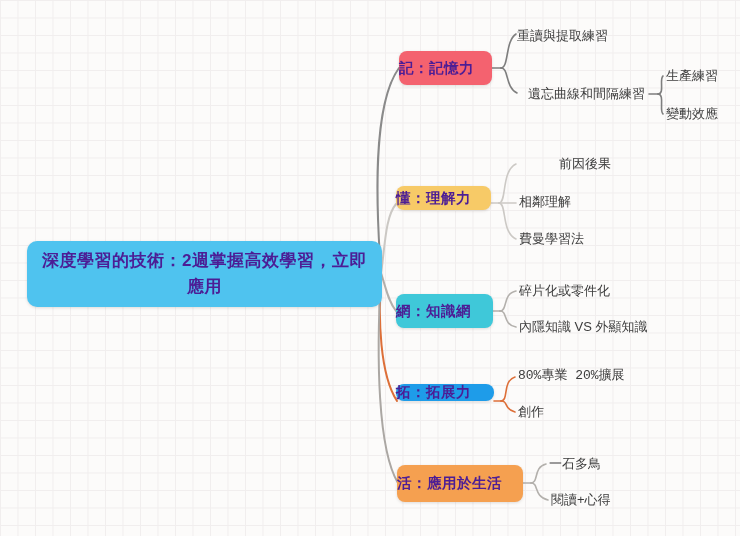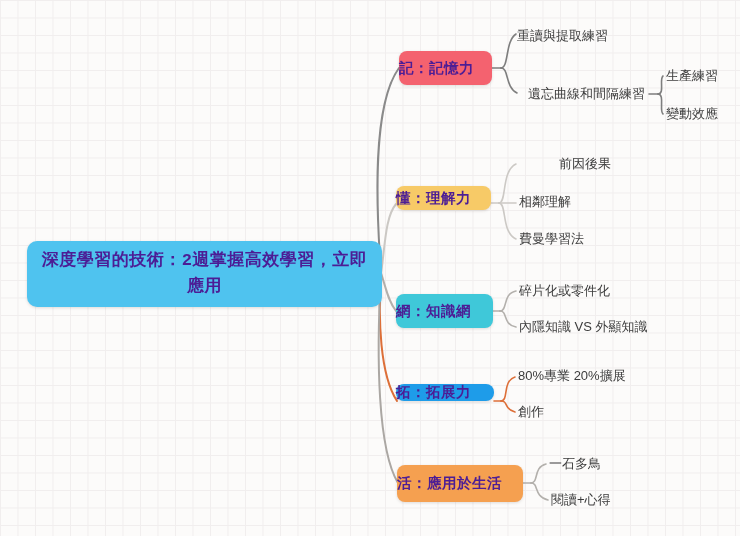--- a/index.html
+++ b/index.html
@@ -24,21 +24,20 @@
     box-shadow:0 1px 3px rgba(90,80,70,0.18);
     white-space:nowrap;
     cursor:pointer;
   }
   .node.root{
     border-radius:10px;
     font-size:17px;line-height:1.55;
     text-align:center;white-space:normal;
     padding:0 12px;
     letter-spacing:0.5px;
-    font-family:Liberation Mono, monospace;
   }
   .node.branch{font-size:14.5px;letter-spacing:0.5px;}
   .leaf{
     position:absolute;
     font-size:13px;color:#3c3c3c;
     white-space:nowrap;height:18px;line-height:18px;
     cursor:pointer;
   }
 </style>
 </head>
@@ -110,19 +109,19 @@
   <div class="leaf" style="left:666px;top:67px;">生產練習</div>
   <div class="leaf" style="left:666px;top:105px;">變動效應</div>
 
   <div class="leaf" style="left:519px;top:155px;margin-left:40px;">前因後果</div>
   <div class="leaf" style="left:519px;top:193px;">相鄰理解</div>
   <div class="leaf" style="left:519px;top:230px;">費曼學習法</div>
 
   <div class="leaf" style="left:519px;top:282px;">碎片化或零件化</div>
   <div class="leaf" style="left:519px;top:318px;">內隱知識 VS 外顯知識</div>
 
-  <div class="leaf" style="left:518px;top:367px;">80%專業 20%擴展</div>
+  <div class="leaf" style="left:518px;top:367px;font-family:Liberation Mono, monospace;">80%專業 20%擴展</div>
   <div class="leaf" style="left:518px;top:403px;">創作</div>
 
   <div class="leaf" style="left:549px;top:455px;">一石多鳥</div>
   <div class="leaf" style="left:551px;top:491px;">閱讀+心得</div>
 
 </div>
 
 </body></html>

